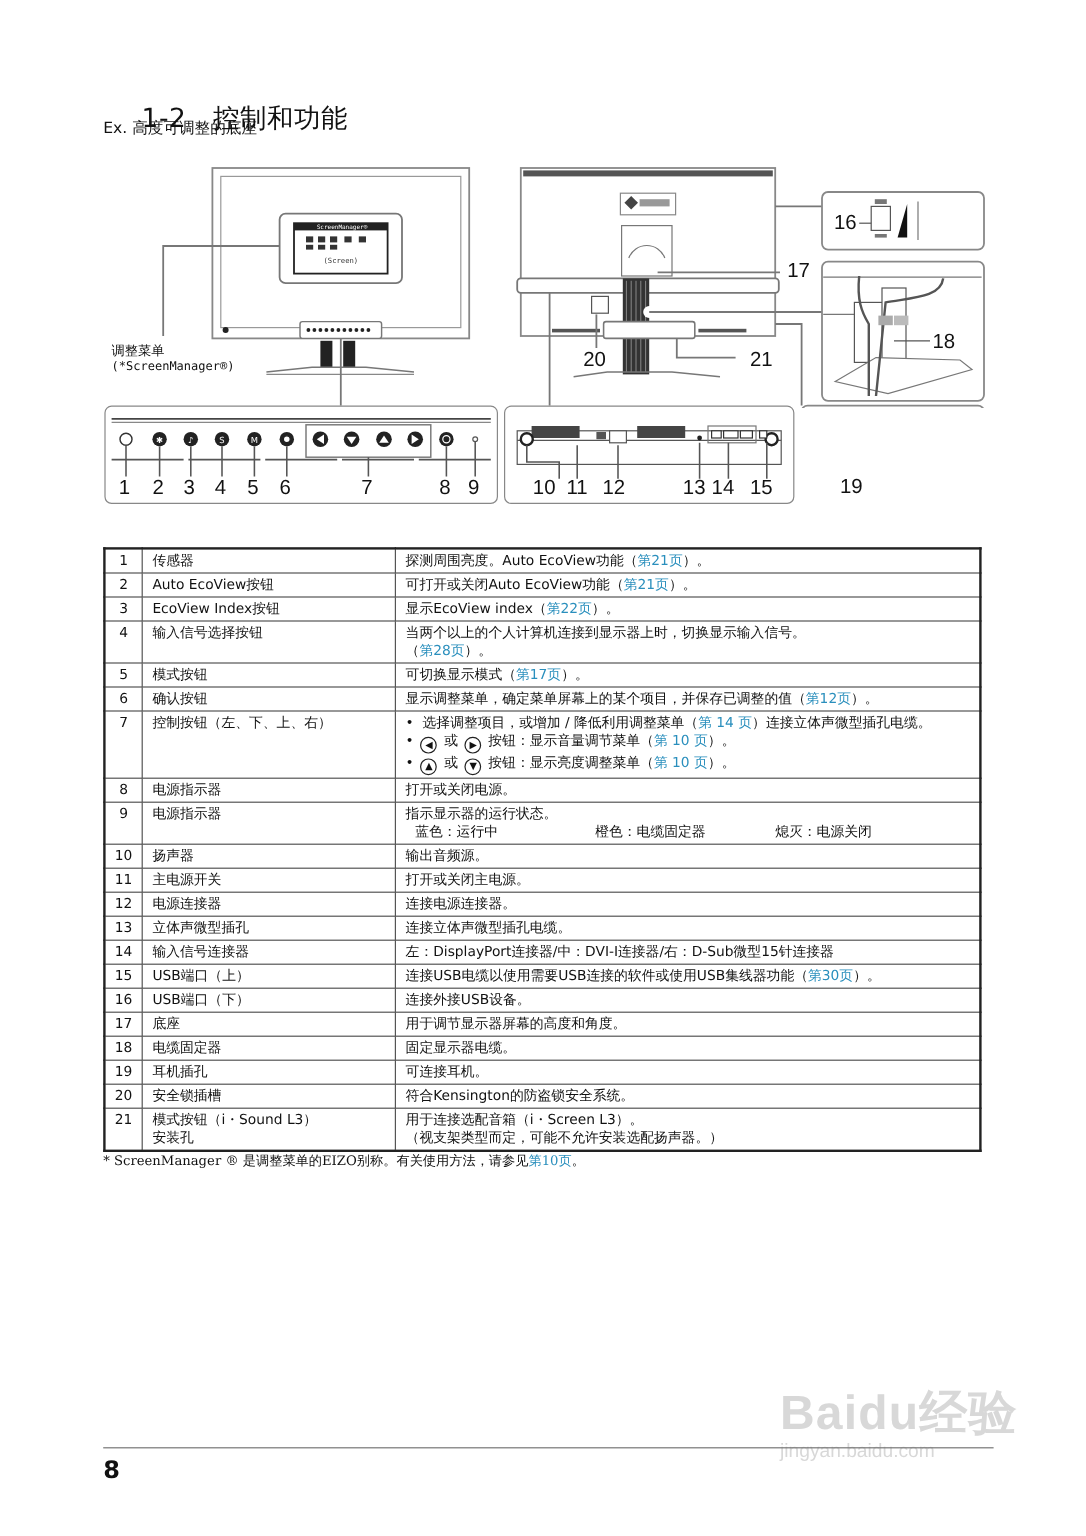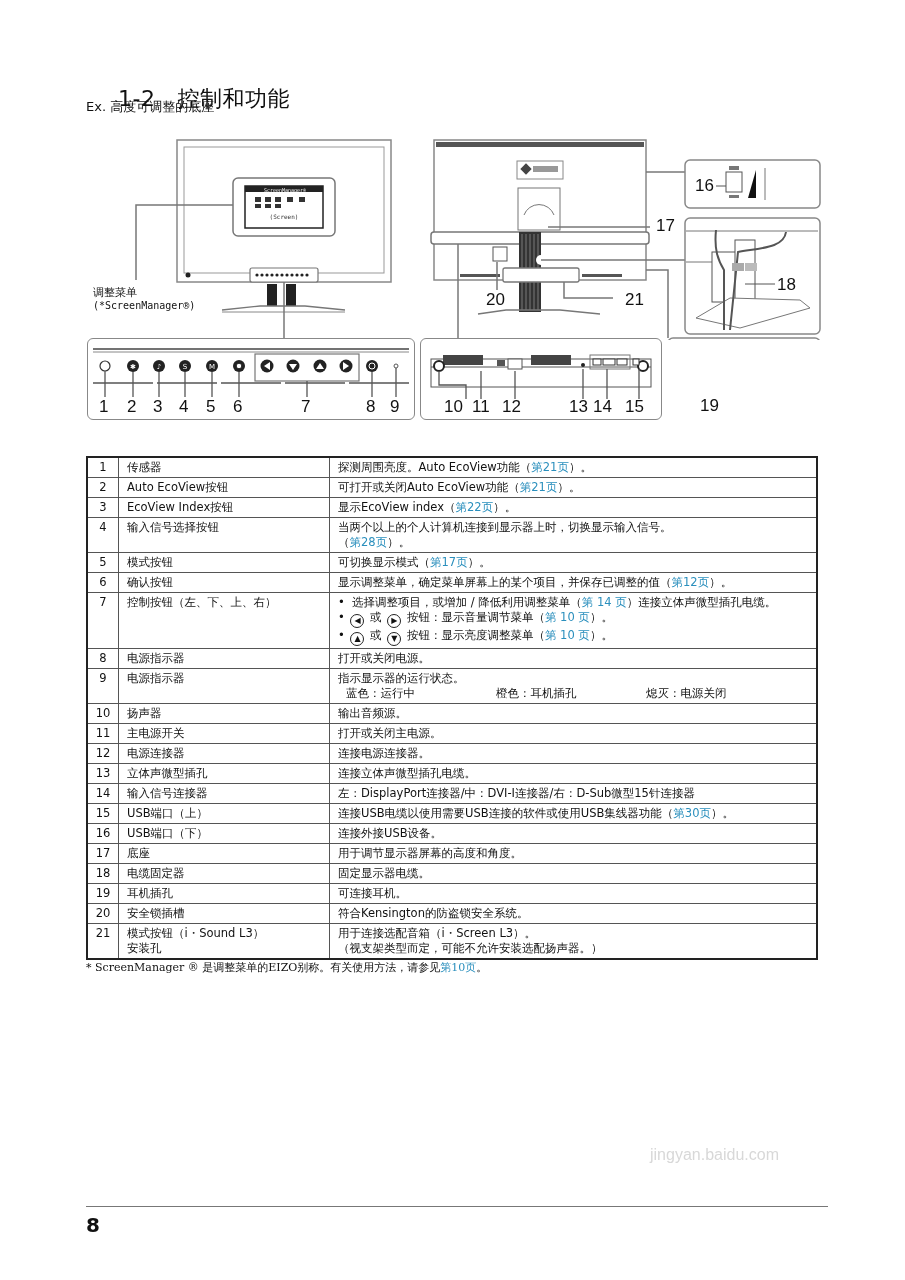--- a/index.html
+++ b/index.html
@@ -306,21 +306,21 @@
       <td class="n">8</td>
       <td class="name">电源指示器</td>
       <td>打开或关闭电源。</td>
     </tr>
     <tr>
       <td class="n">9</td>
       <td class="name">电源指示器</td>
       <td>
           <div>指示显示器的运行状态。</div>
         <div class="states" style="padding-left:8px">
-          <span>蓝色：运行中</span><span>橙色：耳机插孔</span><span>熄灭：电源关闭</span>
+          <span>蓝色：运行中</span><span>橙色：电缆固定器</span><span>熄灭：电源关闭</span>
         </div>
       </td>
     </tr>
     <tr>
         <td class="n">10</td>
         <td class="name">扬声器</td>
         <td>输出音频源。</td>
       </tr>
     <tr>
         <td class="n">11</td>
@@ -384,18 +384,19 @@
         </td>
     </tr>
   </tbody>
 </table>
 
 <div class="abs footnote">
   <span>* ScreenManager ® 是调整菜单的EIZO别称。有关使用方法，请参见</span><span class="link">第10页</span><span>。</span>
 </div>
 
 <div class="abs wm">
+  <div class="big">Baidu经验</div>
   <div class="small">jingyan.baidu.com</div>
 </div>
 
 <div class="abs footrule"></div>
 <div class="abs pagenum">8</div>
 <div class="abs chapter">第 1 章　功能和概述</div>
 
 </body></html>

